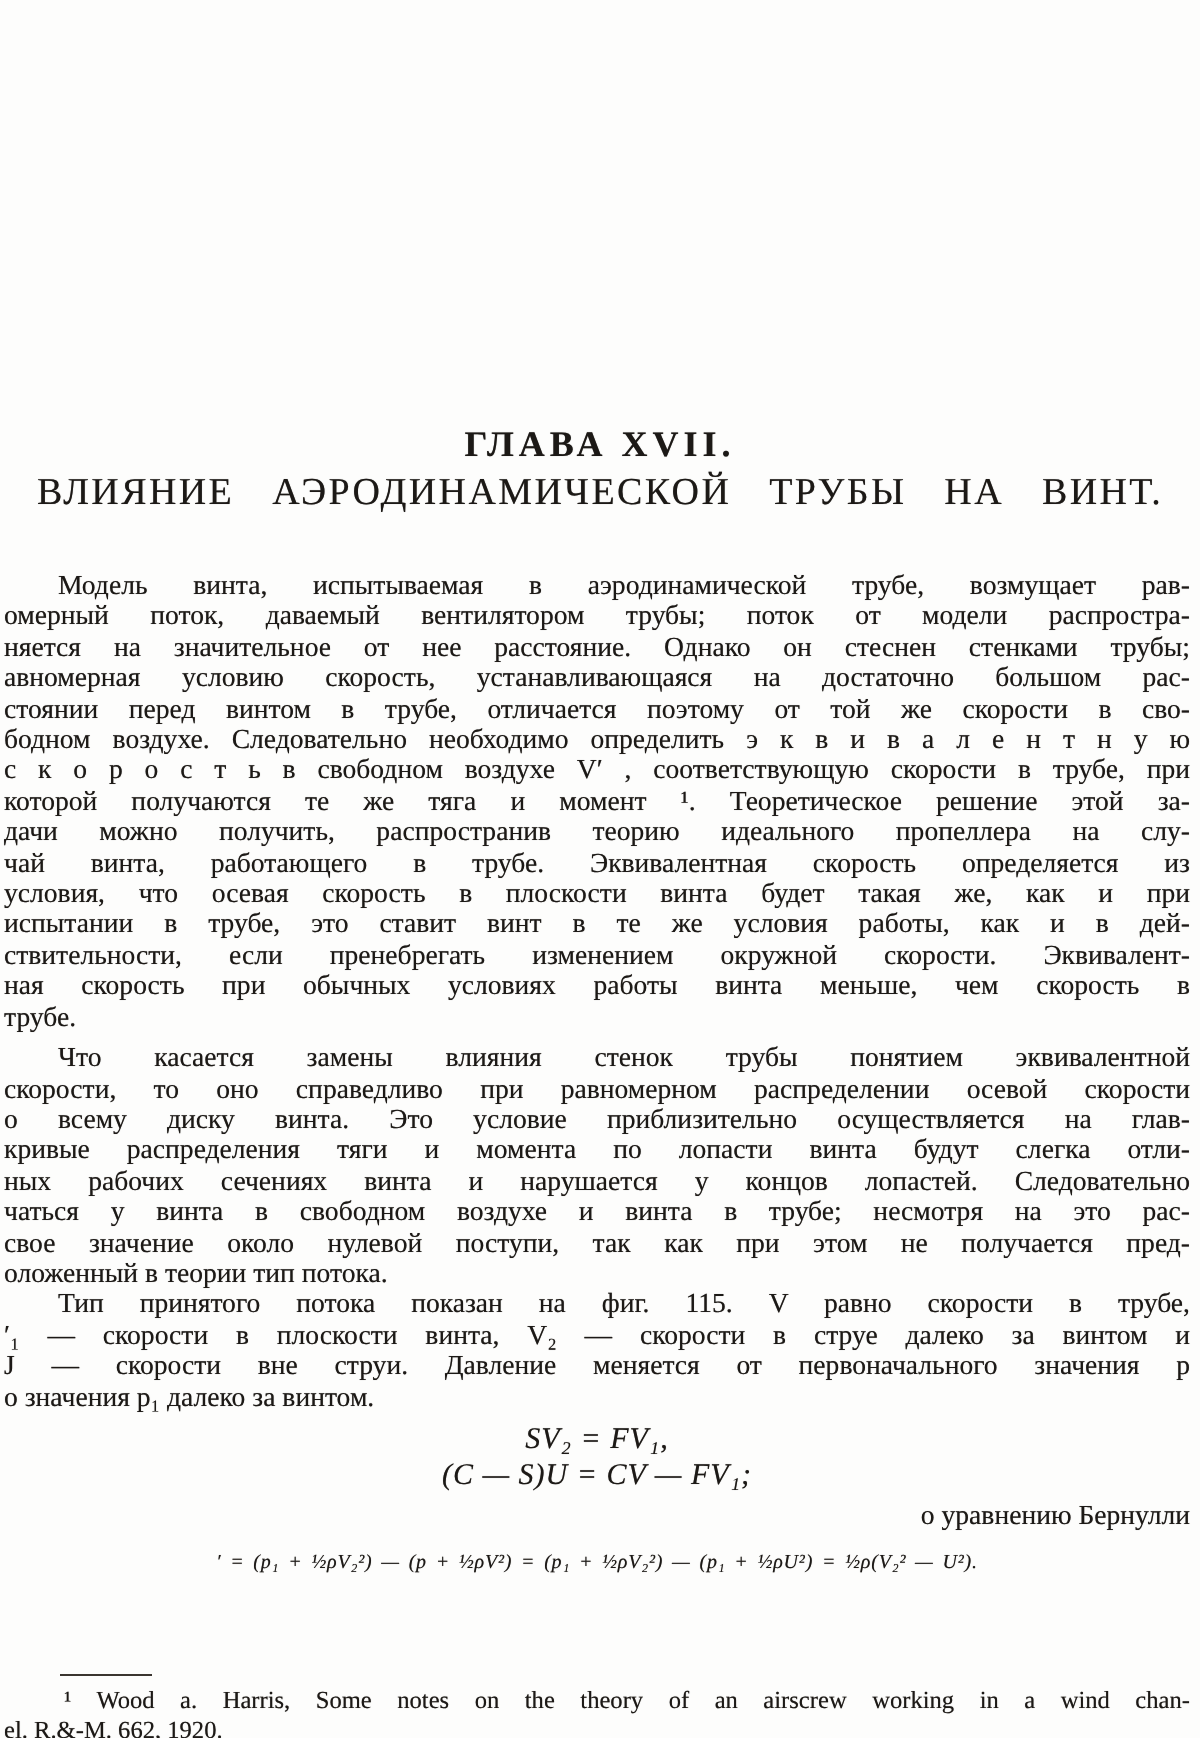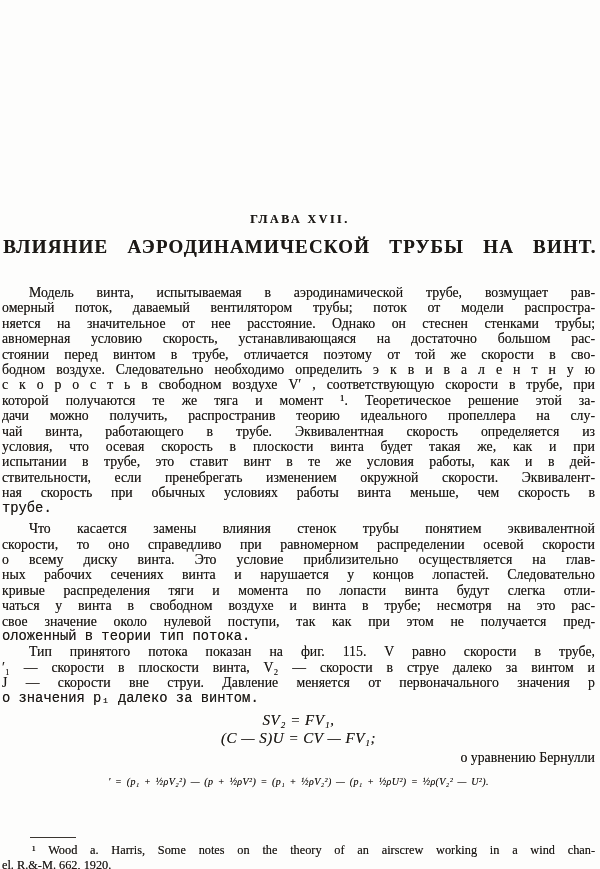--- a/index.html
+++ b/index.html
@@ -16,53 +16,53 @@
     font-family: "Liberation Serif", "DejaVu Serif", serif;
     color: #1c1916;
     text-shadow: 0 0 0.35px rgba(20,15,10,0.6);
   }
   .chapter {
     position: absolute;
     top: 212px;
     left: 0;
     width: 100%;
     text-align: center;
-    font-size: 12px;
+    font-size: 18px;
     font-weight: bold;
     letter-spacing: 2.5px;
   }
   .title {
     position: absolute;
     top: 236px;
     left: 0;
     width: 100%;
     margin: 0;
     text-align: center;
     font-size: 19px;
-    font-weight: bold;
+    font-weight: normal;
     letter-spacing: 1.2px;
     word-spacing: 13px;
   }
   .content {
     position: absolute;
     top: 285px;
     left: 2px;
     width: 593px;
   }
   .para { margin: 0; }
   .para-gap { margin-top: 5px; }
   .line {
     font-size: 13.8px;
     line-height: 15.4px;
     text-align: justify;
     text-align-last: justify;
     white-space: normal;
   }
   .para .line:first-child { text-indent: 27px; }
-  .para .line:last-child { text-align-last: left; font-family: Liberation Mono, monospace; }
+  .para .line:last-child { text-align-last: left; }
   .formula-block {
     margin-top: 5px;
     text-align: center;
   }
   .fline {
     font-size: 15px;
     line-height: 18px;
     font-style: italic;
     letter-spacing: 0.5px;
     text-align: center;
@@ -129,22 +129,22 @@
         <div class="line">условия, что осевая скорость в плоскости винта будет такая же, как и при</div>
         <div class="line">испытании в трубе, это ставит винт в те же условия работы, как и в дей-</div>
         <div class="line">ствительности, если пренебрегать изменением окружной скорости. Эквивалент-</div>
         <div class="line">ная скорость при обычных условиях работы винта меньше, чем скорость в</div>
         <div class="line">трубе.</div>
       </div>
     <div class="para para-gap">
         <div class="line">Что касается замены влияния стенок трубы понятием эквивалентной</div>
         <div class="line">скорости, то оно справедливо при равномерном распределении осевой скорости</div>
         <div class="line">о всему диску винта. Это условие приблизительно осуществляется на глав-</div>
+        <div class="line">кривые распределения тяги и момента по лопасти винта будут слегка отли-</div>
         <div class="line">ных рабочих сечениях винта и нарушается у концов лопастей. Следовательно</div>
-        <div class="line">кривые распределения тяги и момента по лопасти винта будут слегка отли-</div>
         <div class="line">чаться у винта в свободном воздухе и винта в трубе; несмотря на это рас-</div>
         <div class="line">свое значение около нулевой поступи, так как при этом не получается пред-</div>
         <div class="line">оложенный в теории тип потока.</div>
       </div>
     <div class="para">
         <div class="line">Тип принятого потока показан на фиг. 115. V равно скорости в трубе,</div>
         <div class="line">′₁ — скорости в плоскости винта, V₂ — скорости в струе далеко за винтом и</div>
         <div class="line">J — скорости вне струи. Давление меняется от первоначального значения p</div>
         <div class="line">о значения p₁ далеко за винтом.</div>
       </div>

